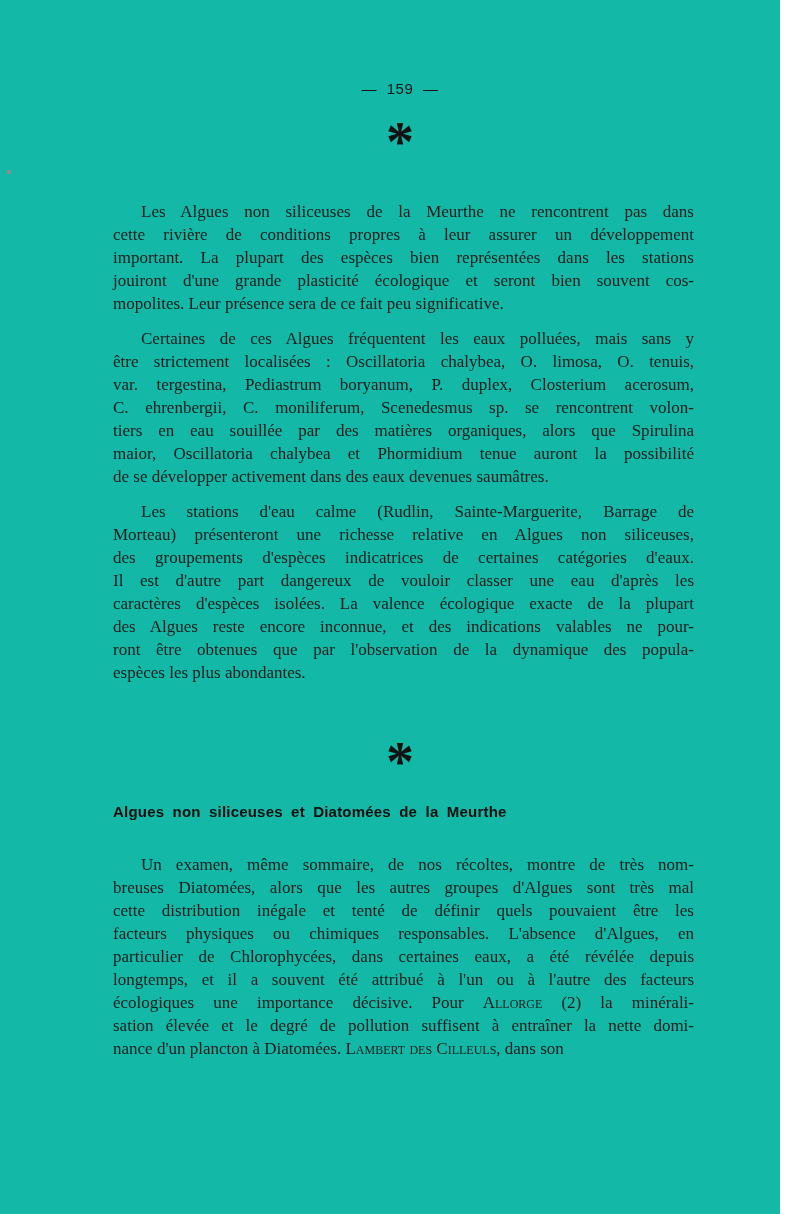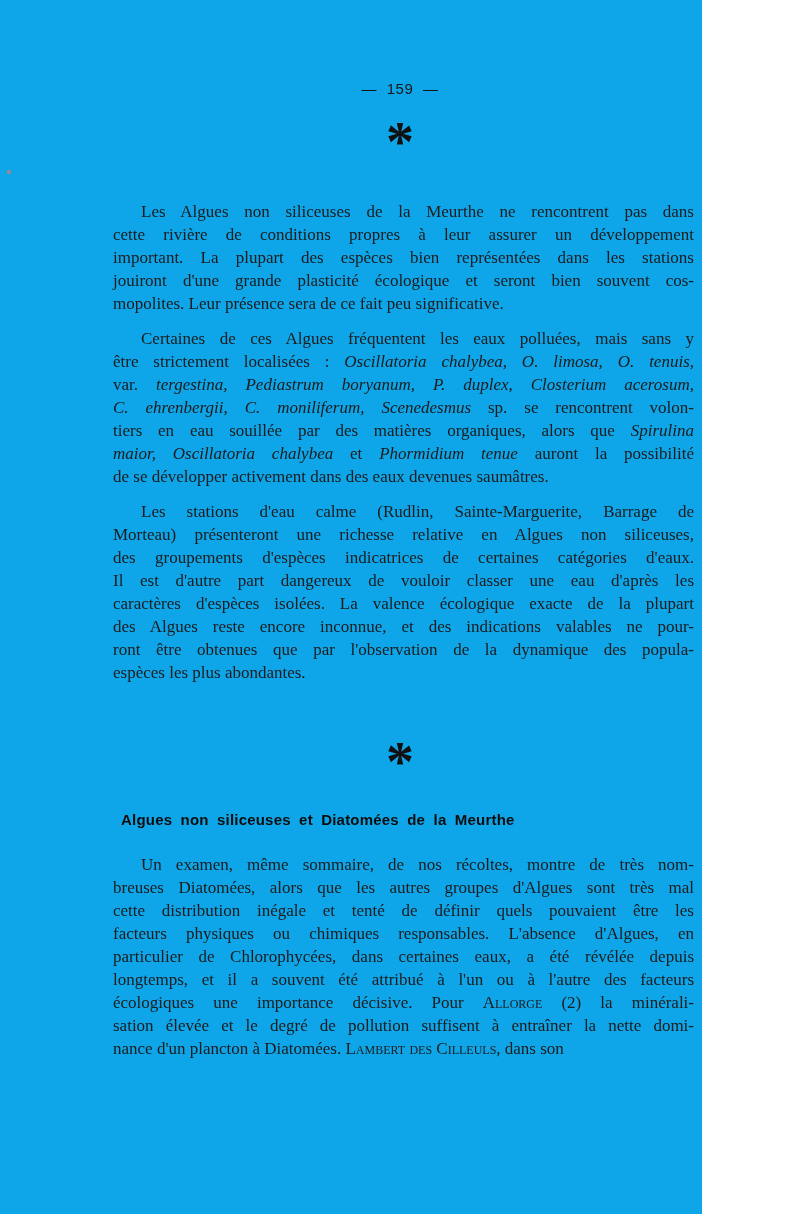--- a/index.html
+++ b/index.html
@@ -1,20 +1,20 @@
 <!DOCTYPE html>
 <html><head>
 <meta charset="utf-8">
 <style>
   html, body { margin: 0; padding: 0; background: #ffffff; }
   .page {
     position: relative;
-    width: 702px;
+    width: 780px;
     height: 1214px;
-    background: #0ea5e9;
+    background: #14b8a6;
     font-family: "Liberation Serif", serif;
     color: #1e1e1e;
     overflow: hidden;
   }
   .pageno {
     position: absolute;
     top: 80px; left: 0; width: 800px;
     text-align: center;
     font-family: "Liberation Sans", sans-serif;
     font-size: 15px;
@@ -44,26 +44,26 @@
     line-height: 23px;
     color: #1c1c1c;
   }
   .content-top { top: 200px; }
   .content-bottom { top: 841px; margin-top: 12px; }
   .para { margin: 0 0 12px 0; }
   .para:last-child { margin-bottom: 0; }
   .line { text-align: justify; text-align-last: justify; }
   .line-first { text-indent: 28px; }
   .line-last { text-align-last: left; }
-  .it { font-style: italic; }
+  .it { }
   .sc { font-variant: small-caps; }
   .heading {
     position: absolute;
     top: 803px; left: 113px;
-    margin: 8px;
+    margin: 0;
     font-family: "Liberation Sans", sans-serif;
     font-weight: bold;
     font-size: 15px;
     word-spacing: 4px;
     letter-spacing: 0.2px;
     color: #0e0e0e;
   }
   .speck {
     position: absolute;
     left: 7px; top: 170px;

